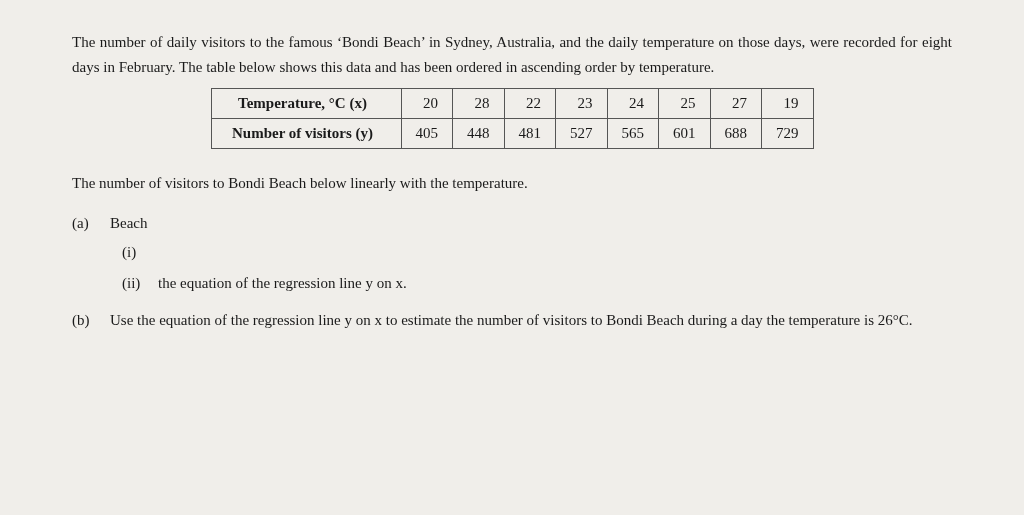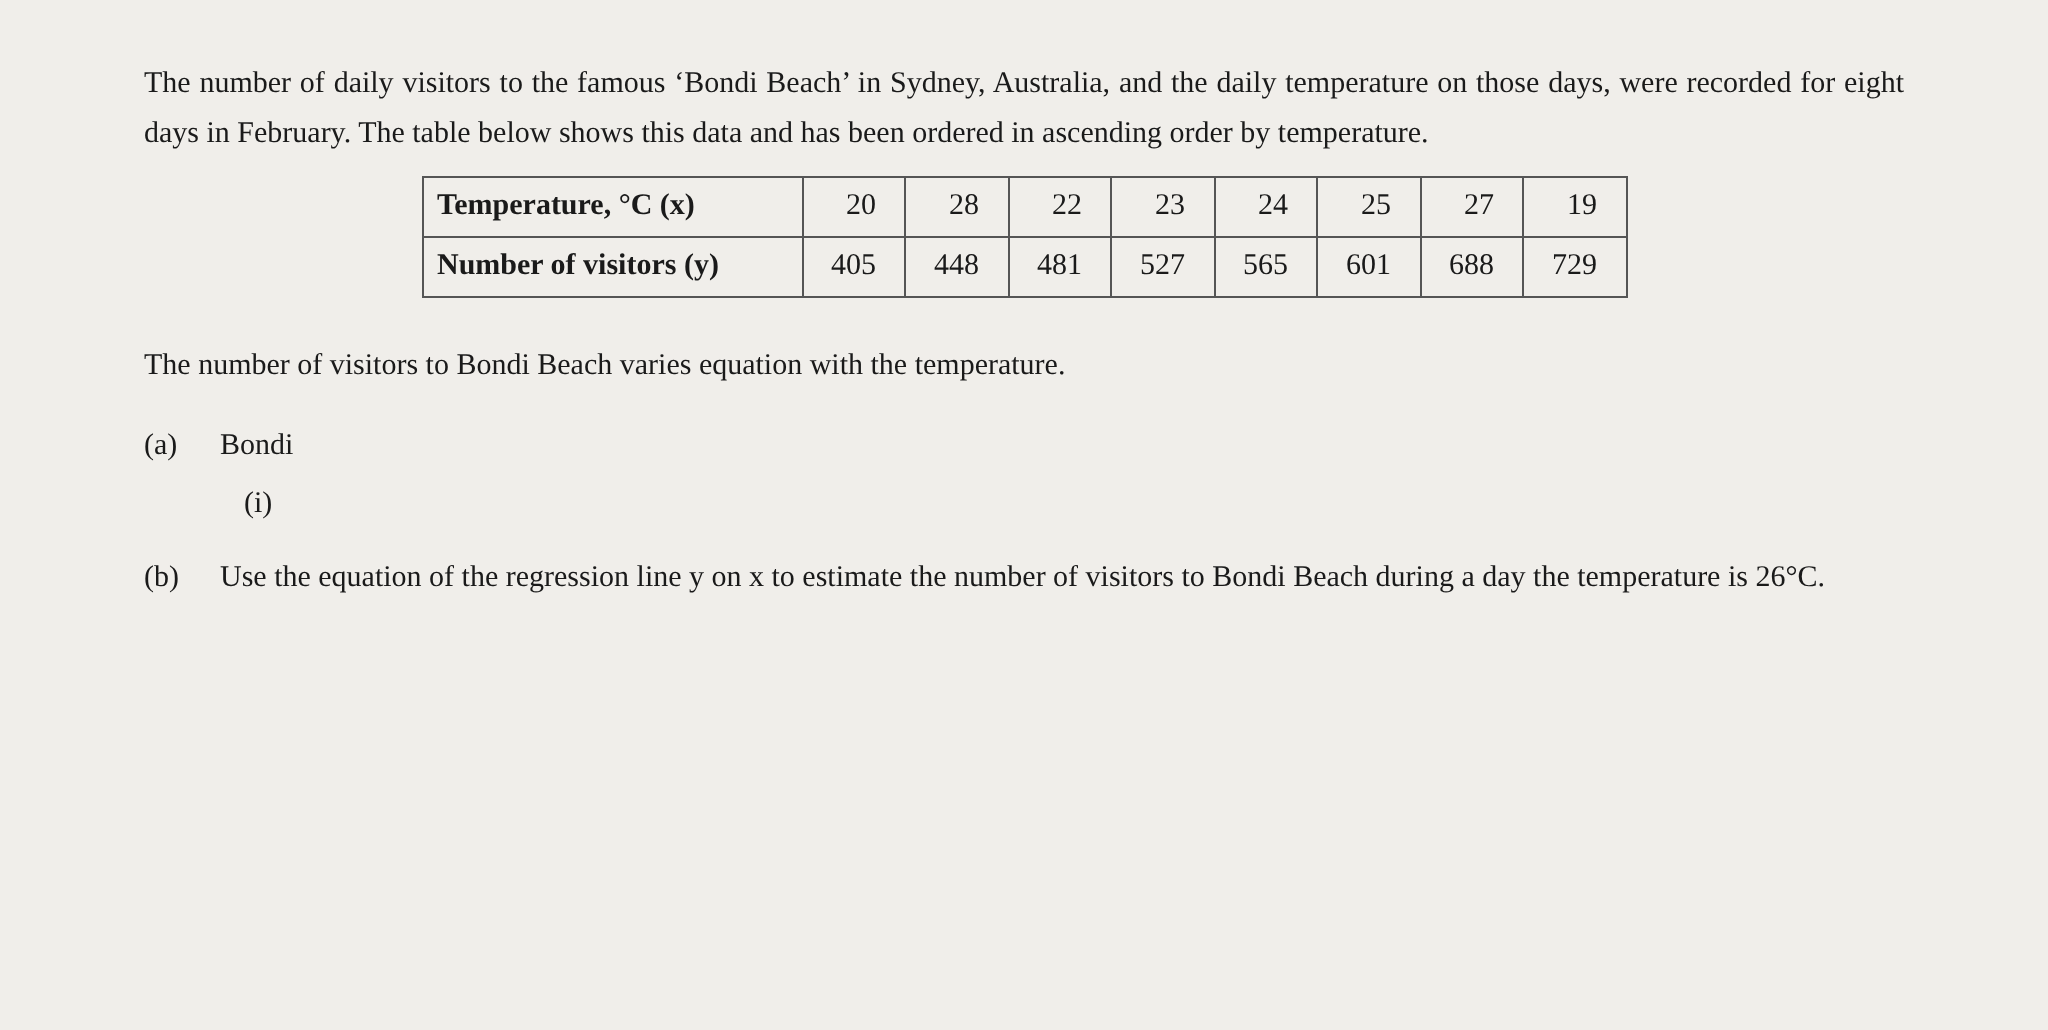--- a/index.html
+++ b/index.html
@@ -45,21 +45,21 @@
 
     table td, table th {
       border: 1px solid #555;
       padding: 6px 14px;
       text-align: right;
       min-width: 38px;
     }
 
     table td:first-child, table th:first-child {
       font-weight: bold;
-      text-align: left;
+      text-align: center;
       min-width: 190px;
       padding-left: 7px;
     }
 
     .linear-text {
       margin-bottom: 16px;
       line-height: 1.65;
     }
 
     .part {
@@ -137,30 +137,34 @@
         <td>527</td>
         <td>565</td>
         <td>601</td>
         <td>688</td>
         <td>729</td>
       </tr>
     </tbody>
       </table>
   </div>
 
-  <p class="linear-text">The number of visitors to Bondi Beach varies equation with the temperature.</p>
+  <p class="linear-text">The number of visitors to Bondi Beach below linearly with the temperature.</p>
 
   <div class="part">
     <div class="part-label">
       <span class="letter">(a)</span>
-      <span>Bondi</span>
+      <span>Beach</span>
     </div>
     <div class="sub-parts">
       <div class="sub-part">
         <span class="roman">(i)</span>
+      </div>
+      <div class="sub-part">
+        <span class="roman">(ii)</span>
+        <span>the equation of the regression line y on x.</span>
       </div>
     </div>
   </div>
 
   <div class="part part-b">
     <div class="part-label">
       <span class="letter">(b)</span>
       <span class="content-text">Use the equation of the regression line y on x to estimate the number of visitors to Bondi Beach during a day the temperature is 26°C.</span>
     </div>
   </div>

